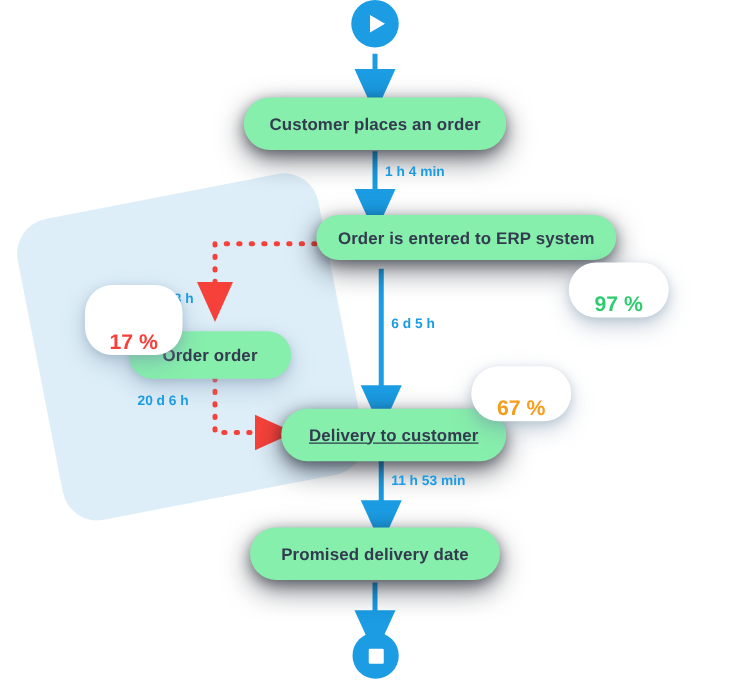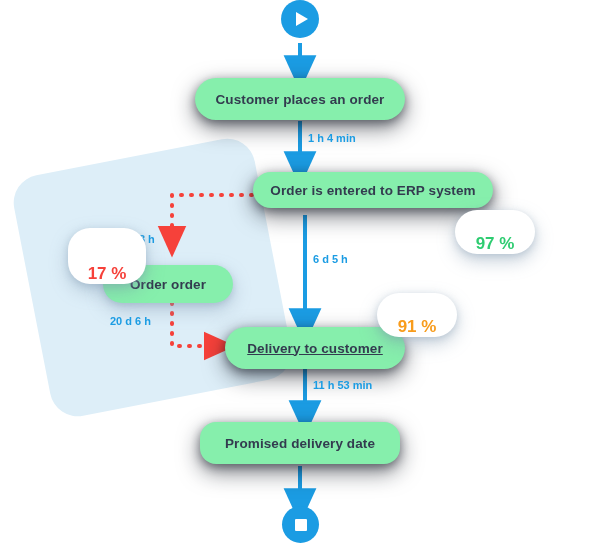--- a/index.html
+++ b/index.html
@@ -125,34 +125,34 @@
   </div>
 
   <div class="node soft" style="left:103px;top:265px;width:130px;height:38px;z-index:5;">
     <span>Order order</span>
   </div>
 
   <div class="node" style="left:225px;top:327px;width:180px;height:42px;text-decoration:underline;">
     <span>Delivery to customer</span>
   </div>
 
-  <div class="node" style="left:200px;top:422px;width:200px;height:42px;border-radius:16px;">
+  <div class="node" style="left:200px;top:422px;width:200px;height:42px;">
     <span>Promised delivery date</span>
   </div>
 
   <div class="term" style="left:282px;top:506px;width:37px;height:37px;">
     <span class="sq"></span>
   </div>
 
   <div class="badge" style="left:455px;top:210px;width:80px;height:44px;color:#2ecc71;">
     <span>97 %</span>
   </div>
 
   <div class="badge" style="left:377px;top:293px;width:80px;height:44px;color:#f89c1c;">
-    <span>91 %</span>
+    <span>67 %</span>
   </div>
 
   <div class="badge" style="left:68px;top:228px;width:78px;height:56px;color:#f6413a;">
     <span>17 %</span>
   </div>
 
   <div class="dur" style="left:308px;top:132px;">
     <span>1 h 4 min</span>
   </div>
 

